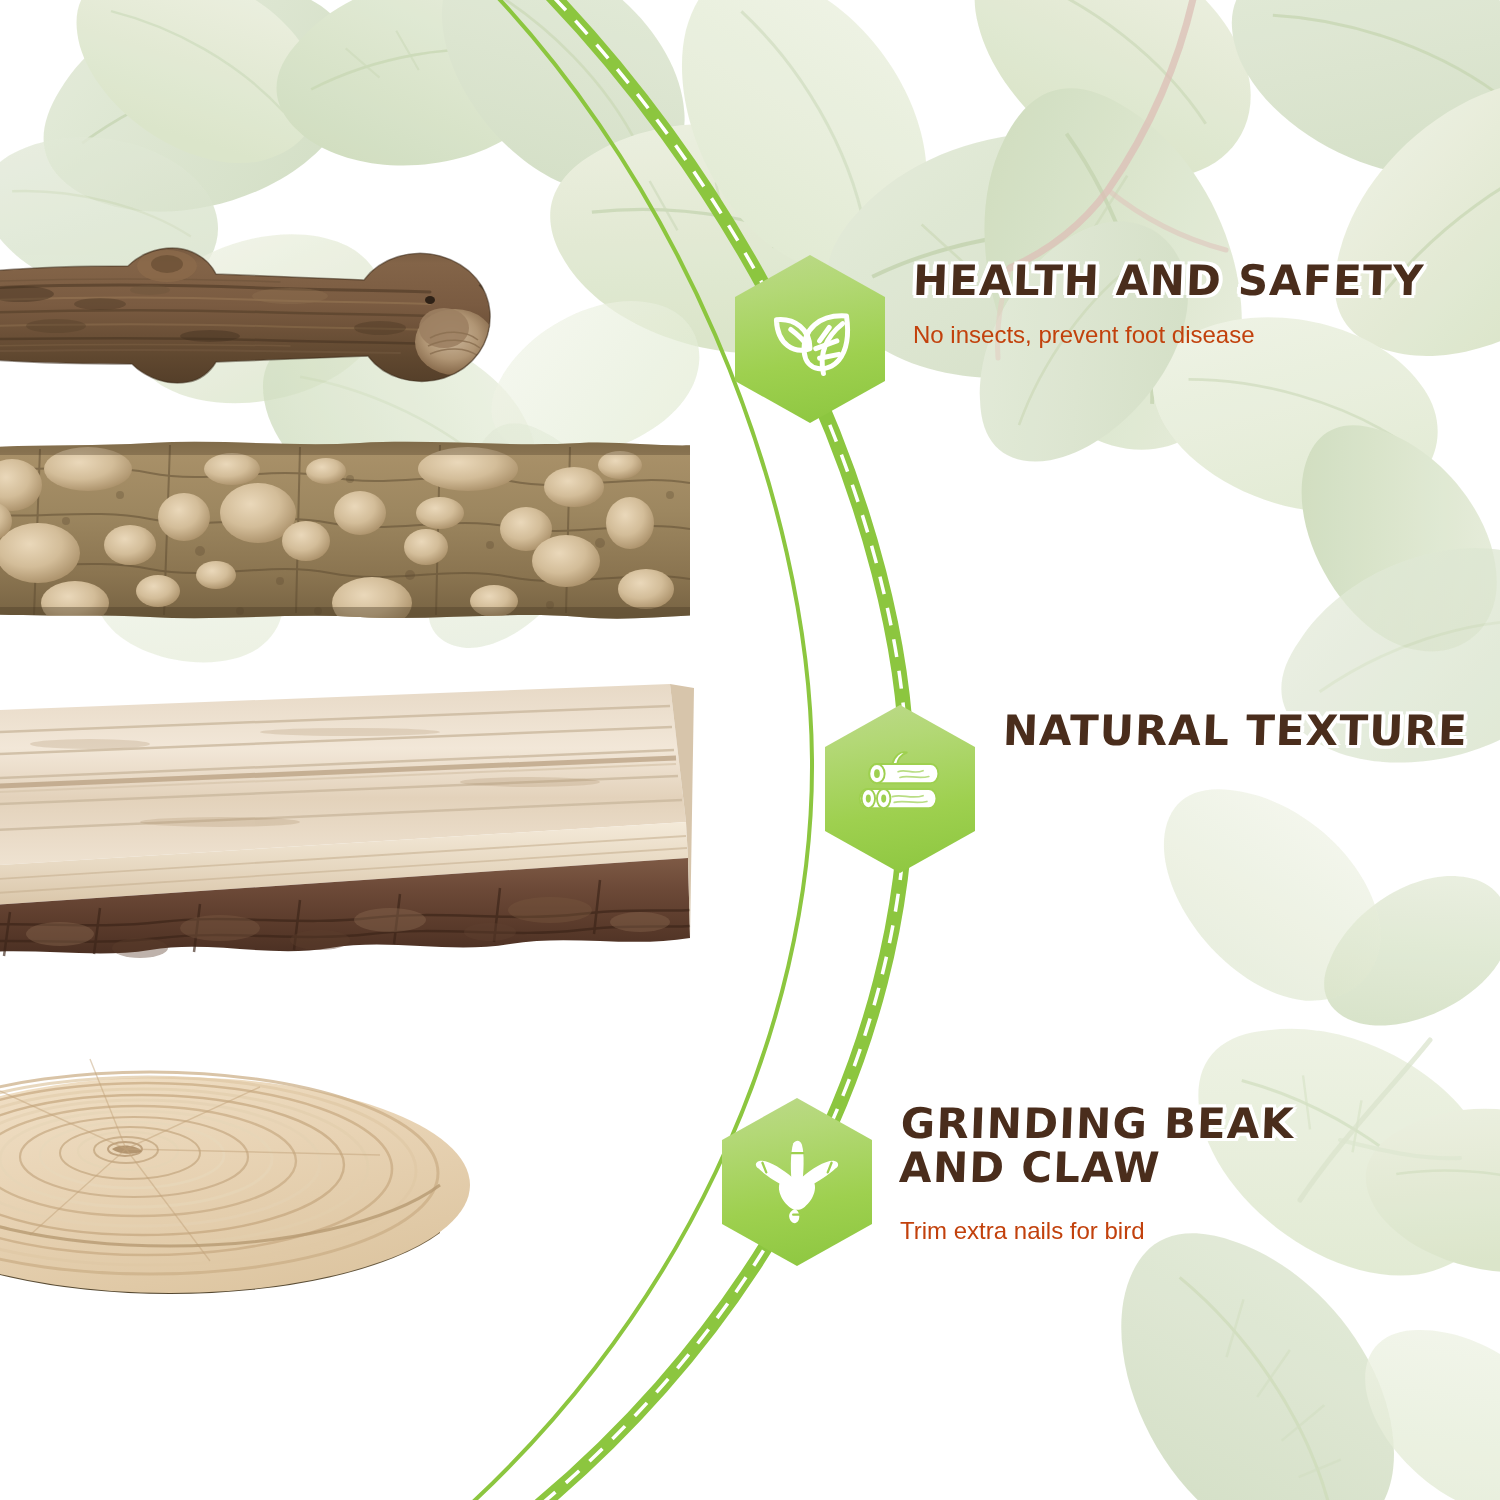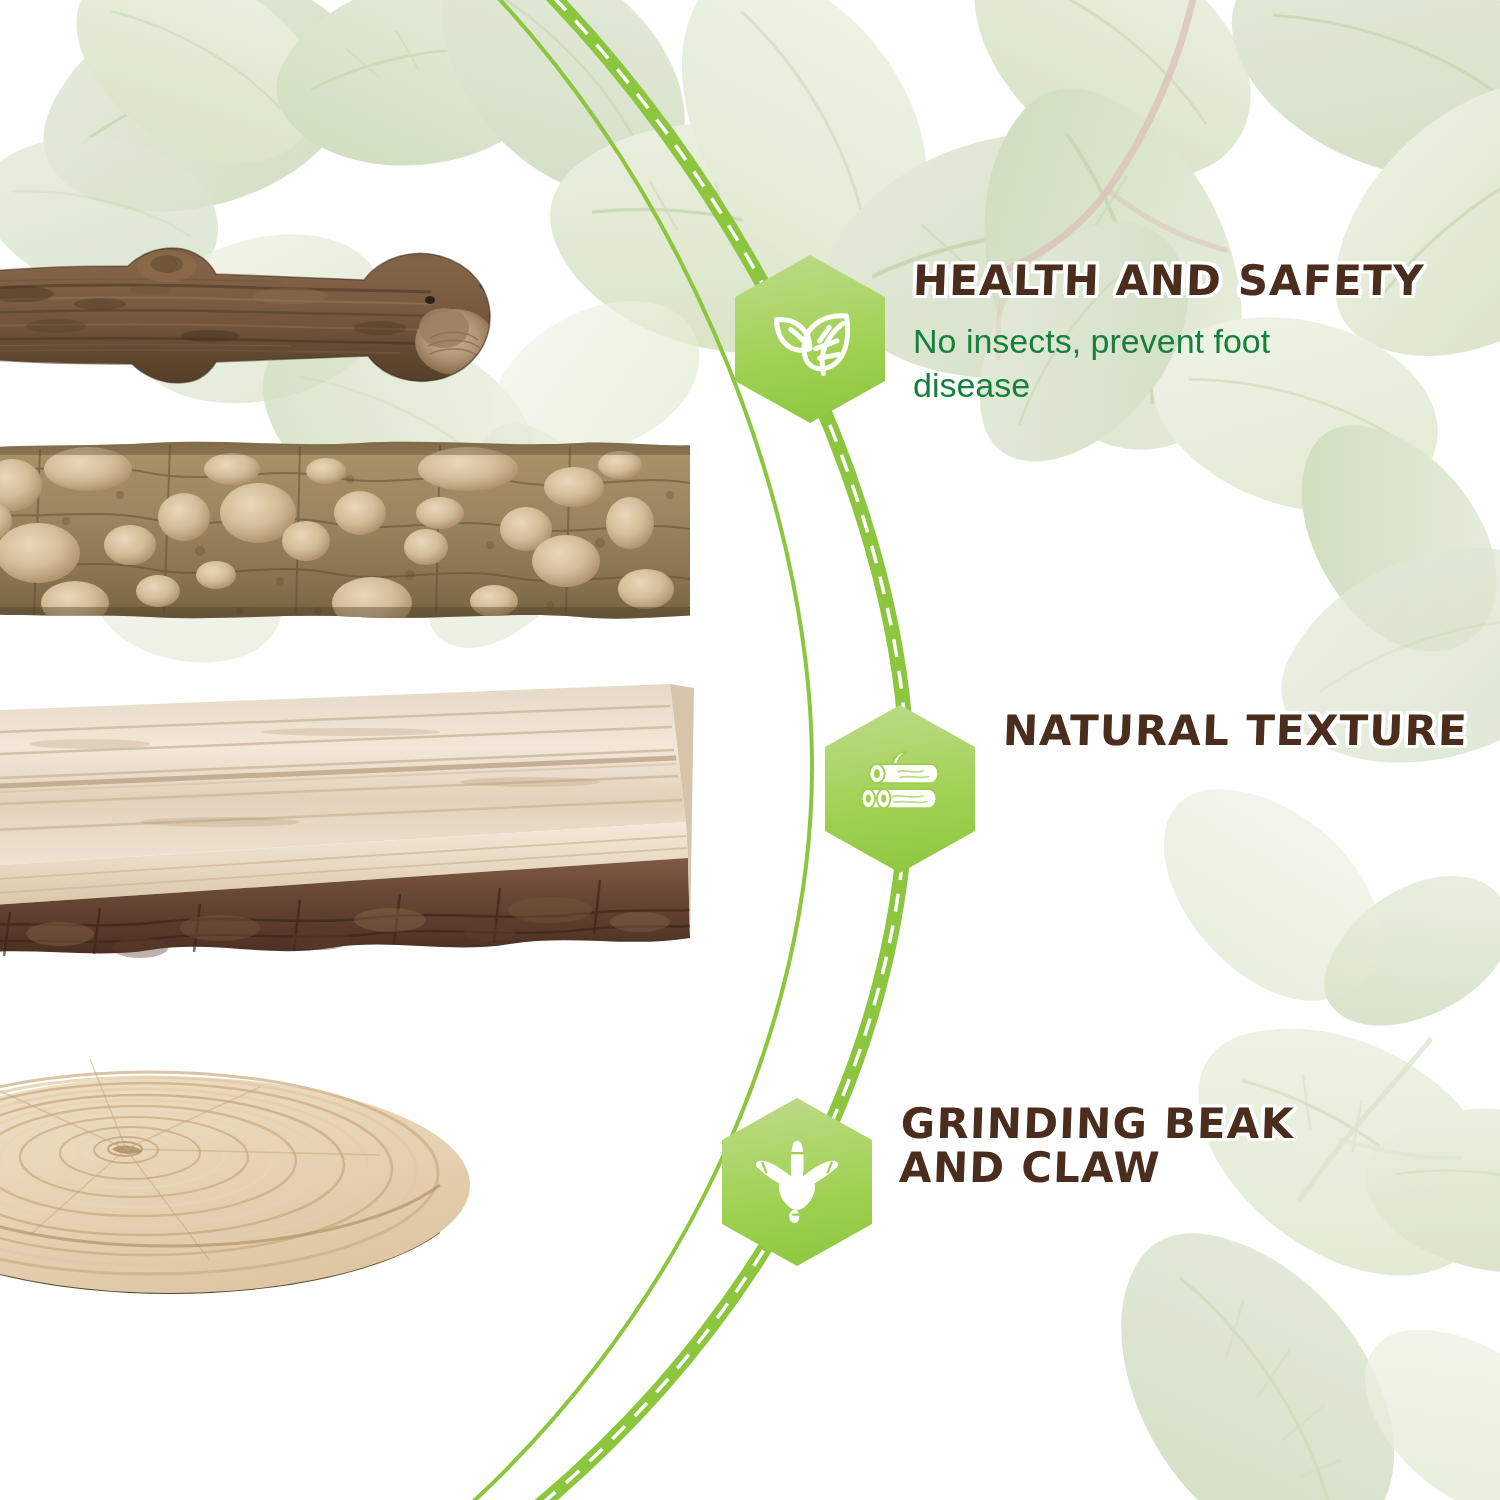--- a/index.html
+++ b/index.html
@@ -93,23 +93,23 @@
       -3px  3px 0 #fff,  3px  3px 0 #fff,
       -3px  0   0 #fff,  3px  0   0 #fff,
        0   -3px 0 #fff,  0    3px 0 #fff,
       -4px  0   0 #fff,  4px  0   0 #fff;
     transform: skewX(-2deg);
   }
 
   .f-body {
     margin: 14px 0 0 0;
     font-family: "Liberation Sans", sans-serif;
-    font-size: 34px;
+    font-size: 24px;
     line-height: 1.30;
-    color: #15803d;
+    color: #c2410c;
     max-width: 470px;
   }
   .feature-3 .f-body { margin-top: 26px; }
   .feature-1 .f-body { margin-top: 16px; }
 </style>
 </head>
 <body>
 
 <div id="canvas">
 
@@ -634,16 +634,17 @@
           <path d="M44.5,20 L56.5,20"></path>
           <path d="M14,30 L18,40"></path>
           <path d="M86,30 L82,40"></path>
           <path d="M46,84 L53,84"></path>
         </g>
       </svg>
     </div>
     <div class="feature-text">
       <h2 class="f-title">GRINDING BEAK
 AND CLAW</h2>
+      <p class="f-body">Trim extra nails for bird</p>
     </div>
   </div>
 
 </div>
 
 </body></html>

